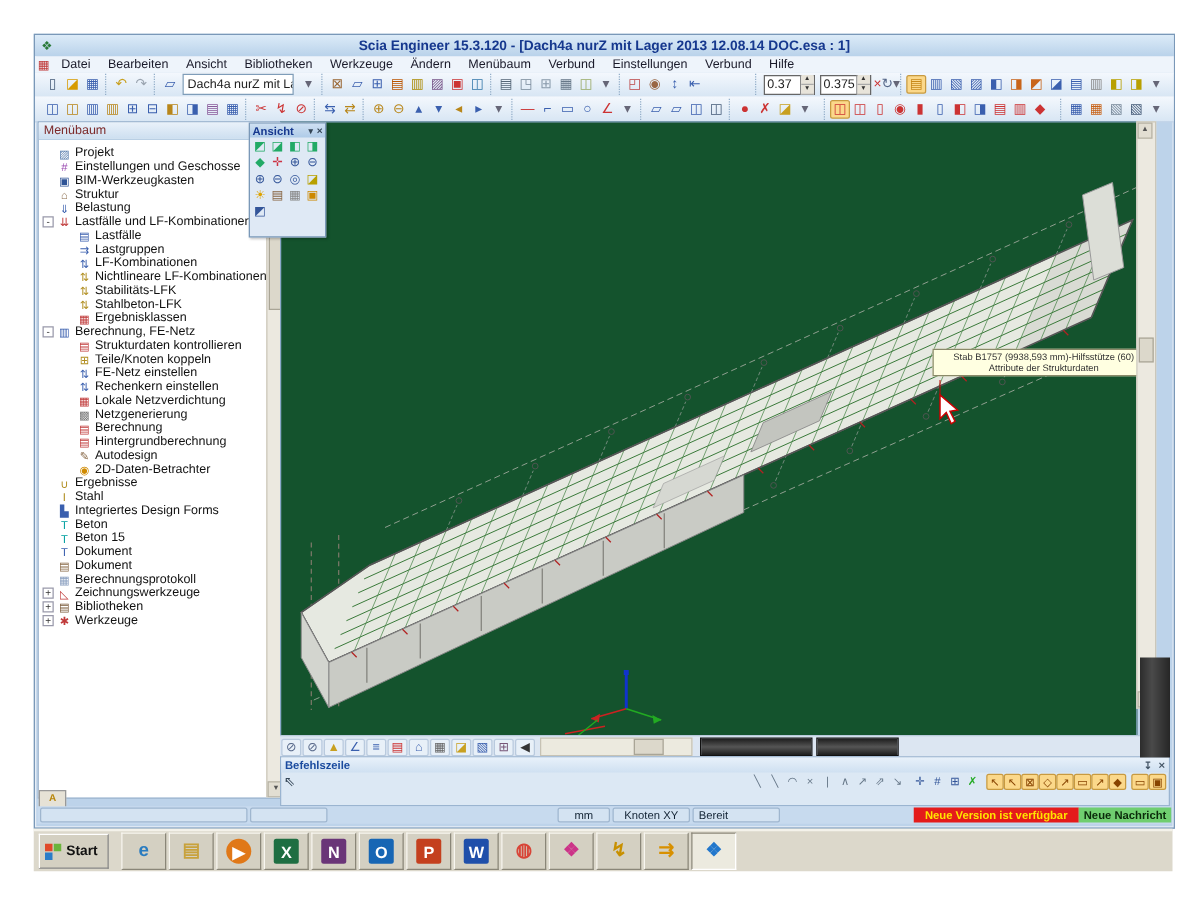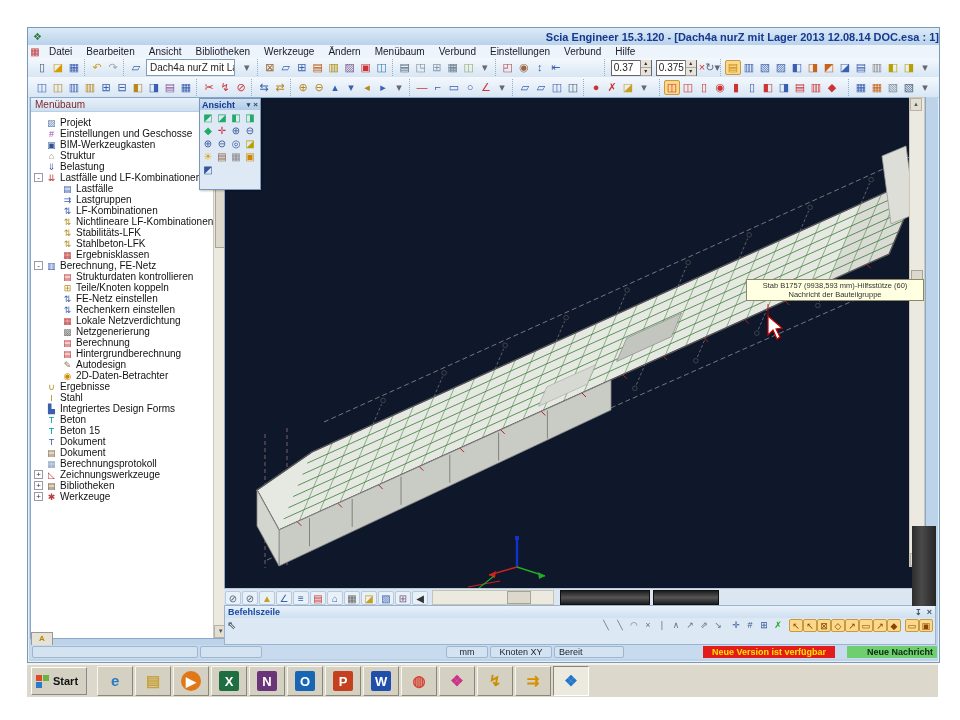--- a/index.html
+++ b/index.html
@@ -4,21 +4,21 @@
 <style>
   html,body{margin:0;padding:0;}
   body{width:960px;height:720px;position:relative;background:#fff;
        font-family:"Liberation Sans",sans-serif;font-size:10px;color:#222;overflow:hidden;}
   .window{position:absolute;left:27px;top:27px;width:911px;height:634px;
           background:#bdd3ea;border:1px solid #7a98b8;box-shadow:0 0 0 1px #e8eef6 inset;}
   
   .titlebar{position:absolute;left:0;top:0;right:0;height:17px;
             background:linear-gradient(#dcebf8,#b9d2ea);display:flex;align-items:center;}
   .titlebar .ticon{margin-left:3px;font-size:10px;color:#2a7a3a;}
-  .titlebar .ttext{position:absolute;left:0;right:0;text-align:right;
+  .titlebar .ttext{position:absolute;left:0;right:0;text-align:center;
             font-weight:bold;font-size:11px;color:#16388e;}
   
   .menubar{position:absolute;left:0;top:17px;right:0;height:13px;background:#eef4fb;
            display:flex;align-items:center;border-bottom:1px solid #cfdff0;}
   .menubar .mdi{width:14px;text-align:center;color:#c03a3a;font-size:10px;}
   .menubar .mitem{padding:0 7px;color:#1a1a2a;cursor:default;}
   
   .tbar{position:absolute;left:0;right:0;display:flex;align-items:center;
         background:linear-gradient(#f4f8fd,#d8e6f4);border-bottom:1px solid #c2d4e8;}
   .tb1{top:30px;height:19px;}
@@ -58,22 +58,22 @@
   
   .palette{position:absolute;left:171px;top:70px;width:60px;height:90px;background:#dfe9f5;
            border:1px solid #7a98b8;box-shadow:1px 1px 2px rgba(0,0,0,.25);z-index:30;}
   .palette .phead{height:11px;background:linear-gradient(#cfe0f2,#aecbe8);display:flex;align-items:center;
            color:#16388e;font-size:9px;font-weight:bold;padding:0 2px;}
   .palette .phead .pctl{margin-left:auto;font-size:7px;color:#345;}
   .palette .phead .pclose{font-size:8px;color:#345;margin-left:3px;}
   .palicons{display:flex;flex-wrap:wrap;padding:1px;}
   .palicons .icon{width:14px;height:13px;line-height:13px;font-size:10px;}
   
-  .viewport{position:absolute;left:196px;top:69px;width:684px;height:491px;background:#0f172a;
-            border:1px solid #8aa8c8;box-sizing:content-box;overflow:hidden;padding-left:16px;}
+  .viewport{position:absolute;left:196px;top:69px;width:684px;height:491px;background:#14532d;
+            border:1px solid #8aa8c8;box-sizing:content-box;overflow:hidden;}
   .tooltip{position:absolute;left:521px;top:181px;width:172px;background:#ffffe1;
            border:1px solid #8a8a6a;font-size:7.5px;color:#333;text-align:center;
            padding:1px 2px;line-height:9px;z-index:20;}
   
   .vpscroll{position:absolute;left:881px;top:69px;width:14px;height:468px;background:#ece9e0;
             border:1px solid #cbc7ba;}
   .vpscroll .sbtn{position:absolute;left:0;width:12px;height:13px;background:#e2ded2;border:1px solid #b6b2a4;
             box-sizing:border-box;text-align:center;line-height:11px;font-size:6px;color:#555;}
   .vpscroll .sthumb{position:absolute;left:1px;top:172px;width:10px;height:18px;background:#dcd8cb;border:1px solid #a9a596;}
   .darkstrip{position:absolute;left:884px;top:498px;width:24px;height:80px;
@@ -105,22 +105,22 @@
              border:1px solid #999;text-align:center;line-height:12px;font-size:8px;color:#b8860b;font-weight:bold;}
   
   .statusbar{position:absolute;left:2px;top:617px;width:907px;height:14px;background:#c7daee;
              display:flex;align-items:center;font-size:9px;color:#123;}
   .sseg{height:12px;border:1px solid #9fb6cf;border-radius:2px;margin-left:2px;background:#d4e3f2;
         display:flex;align-items:center;justify-content:center;padding:0 4px;box-sizing:border-box;}
   .s1{width:166px;} .s2{width:62px;} .s3{width:180px;border:none;background:transparent;}
   .smm{width:42px;} .splane{width:62px;} .sready{width:70px;justify-content:flex-start;}
   .badge-red{margin-left:auto;width:132px;height:12px;background:#e41b1b;color:#ffe400;
              display:flex;align-items:center;justify-content:center;font-weight:bold;}
-  .badge-green{width:70px;height:12px;background:#6fce6f;color:#0a2a0a;margin-left:12px;
-             display:flex;align-items:center;padding-left:20px;font-weight:bold;overflow:hidden;white-space:nowrap;}
+  .badge-green{width:70px;height:12px;background:#6fce6f;color:#0a2a0a;margin-left:0;
+             display:flex;align-items:center;padding-left:4px;font-weight:bold;overflow:hidden;white-space:nowrap;}
   
   .taskbar{position:absolute;left:27px;top:663px;width:911px;height:34px;background:#dcd8cb;
            border-top:2px solid #f4f2ea;display:flex;align-items:center;padding-left:4px;box-sizing:border-box;}
   .startbtn{height:26px;display:flex;align-items:center;background:#d4d0c2;border:1px solid #fff;
             border-right-color:#888;border-bottom-color:#888;padding:0 8px 0 4px;font-weight:bold;font-size:11px;color:#111;}
   .winlogo{width:13px;height:13px;display:grid;grid-template-columns:6px 6px;grid-template-rows:6px 6px;gap:1px;margin-right:4px;}
   .winlogo i{display:block;}
   .tbapp{width:34px;height:28px;margin-left:2px;background:#d4d0c2;border:1px solid #f8f6f0;
          border-right-color:#8a8678;border-bottom-color:#8a8678;display:flex;align-items:center;justify-content:center;}
   .tbapp.pressed{background:#eceadf;border:1px solid #8a8678;border-right-color:#fff;border-bottom-color:#fff;}
@@ -631,21 +631,21 @@
         <polygon points="248,477 255,473 254,480" fill="#cc2222"></polygon>
         <line x1="276" y1="469" x2="304" y2="478" stroke="#22aa22" stroke-width="1.4"></line>
         <polygon points="304,478 297,474 298,481" fill="#22aa22"></polygon>
         <line x1="227" y1="489" x2="259" y2="483" stroke="#cc2222" stroke-width="1.1"></line>
         <line x1="233" y1="494" x2="253" y2="478" stroke="#22aa22" stroke-width="1.1"></line>
         <polygon points="527,218 527,237 532,232 536,241 539,239 535,231 541,230" fill="#ffffff" stroke="#cc0000" stroke-width="1.2"></polygon>
         <line x1="527" y1="206" x2="527" y2="218" stroke="#cc0000" stroke-width="0.8"></line>
       </svg>
     <div class="tooltip">
       <div>Stab B1757 (9938,593 mm)-Hilfsstütze (60)</div>
-      <div>Nachricht der Bauteilgruppe</div>
+      <div>Attribute der Strukturdaten</div>
     </div>
   </div>
 
   <div class="vpscroll">
     <span class="sbtn" style="top:0;">▲</span>
     <span class="sthumb"></span>
     <span class="sbtn" style="bottom:0;">▼</span>
   </div>
   <div class="darkstrip"></div>
 

